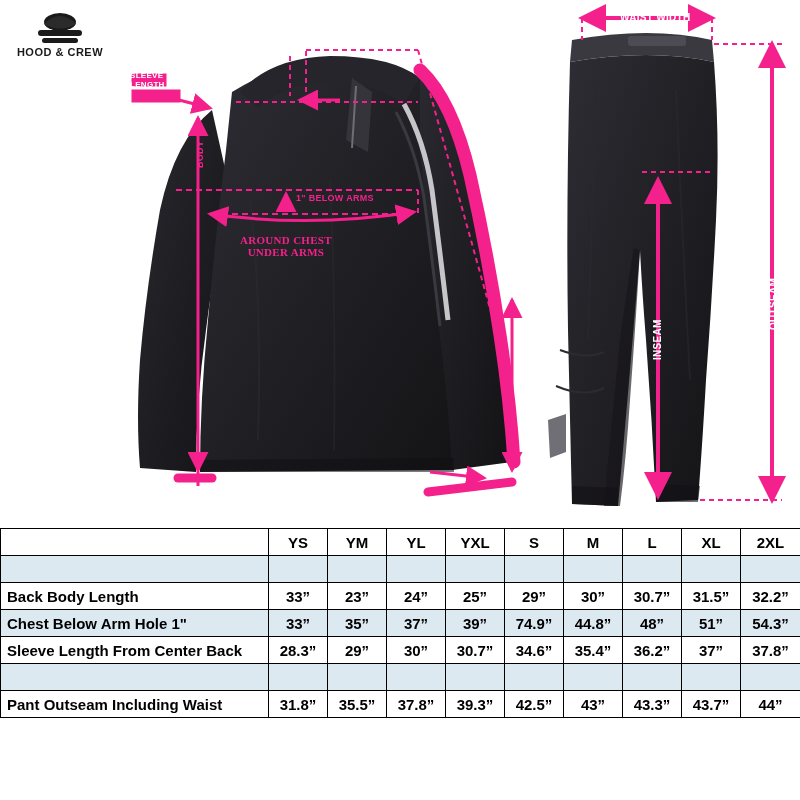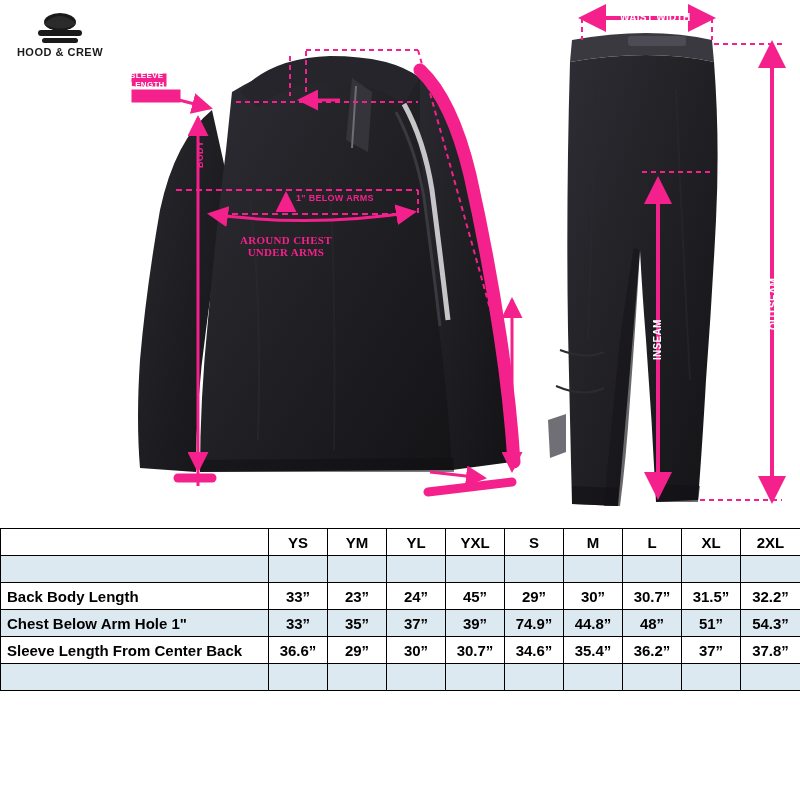--- a/index.html
+++ b/index.html
@@ -271,21 +271,21 @@
       <td></td>
         <td></td>
         <td></td>
     </tr>
 
     <tr class="row-white">
       <td class="rowhead">Back Body Length</td>
       <td>33”</td>
       <td>23”</td>
       <td>24”</td>
-      <td>45”</td>
+      <td>25”</td>
       <td>29”</td>
       <td>30”</td>
       <td>30.7”</td>
       <td>31.5”</td>
       <td>32.2”</td>
     </tr>
 
     <tr class="row-blue">
       <td class="rowhead">Chest Below Arm Hole 1"</td>
       <td>33”</td>
@@ -294,21 +294,21 @@
       <td>39”</td>
       <td>74.9”</td>
       <td>44.8”</td>
       <td>48”</td>
       <td>51”</td>
       <td>54.3”</td>
     </tr>
 
     <tr class="row-white">
       <td class="rowhead">Sleeve Length From Center Back</td>
-      <td>36.6”</td>
+      <td>28.3”</td>
       <td>29”</td>
       <td>30”</td>
       <td>30.7”</td>
       <td>34.6”</td>
       <td>35.4”</td>
       <td>36.2”</td>
       <td>37”</td>
       <td>37.8”</td>
     </tr>
 
@@ -318,16 +318,28 @@
         <td></td>
         <td></td>
       <td></td>
         <td></td>
         <td></td>
       <td></td>
         <td></td>
         <td></td>
     </tr>
 
+    <tr class="row-white">
+      <td class="rowhead">Pant Outseam Including Waist</td>
+      <td>31.8”</td>
+      <td>35.5”</td>
+      <td>37.8”</td>
+      <td>39.3”</td>
+      <td>42.5”</td>
+      <td>43”</td>
+      <td>43.3”</td>
+      <td>43.7”</td>
+      <td>44”</td>
+    </tr>
 
 
   </tbody>
 </table>
 
 </body></html>

